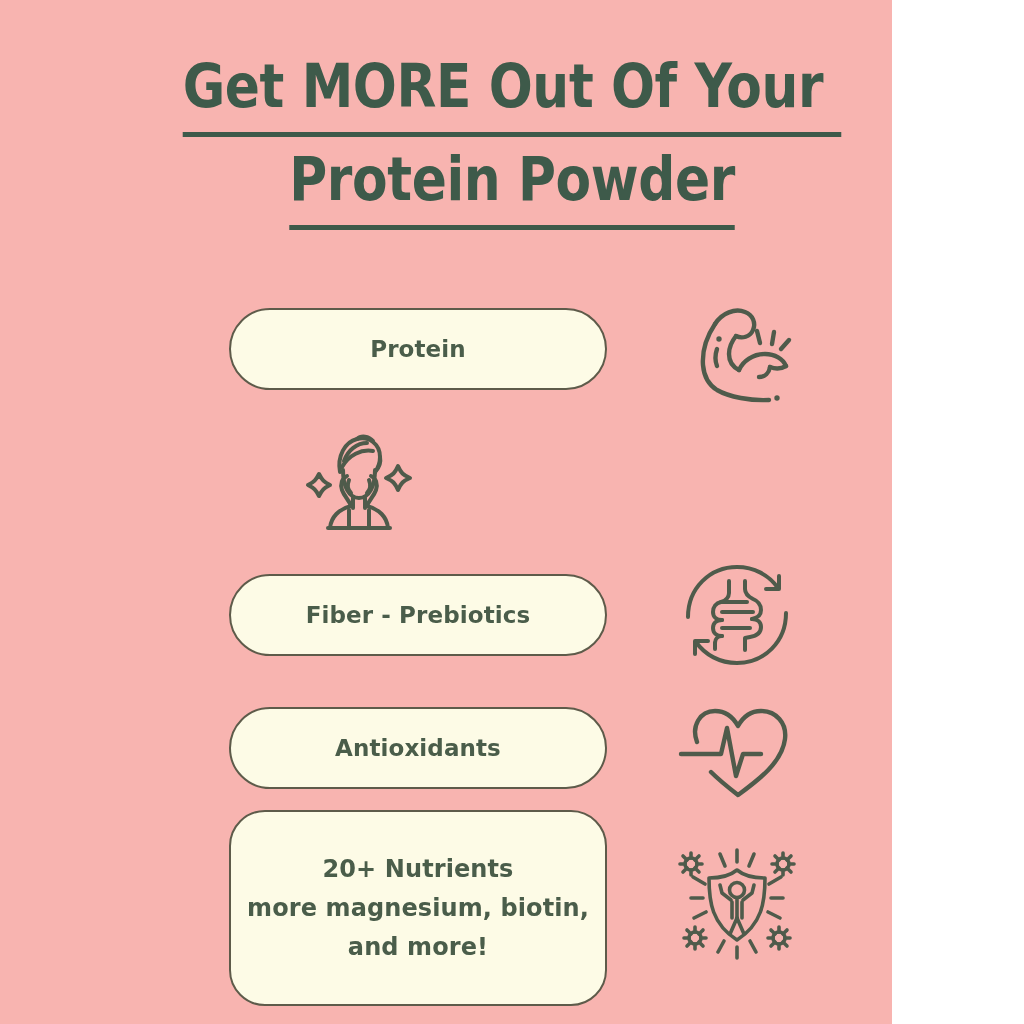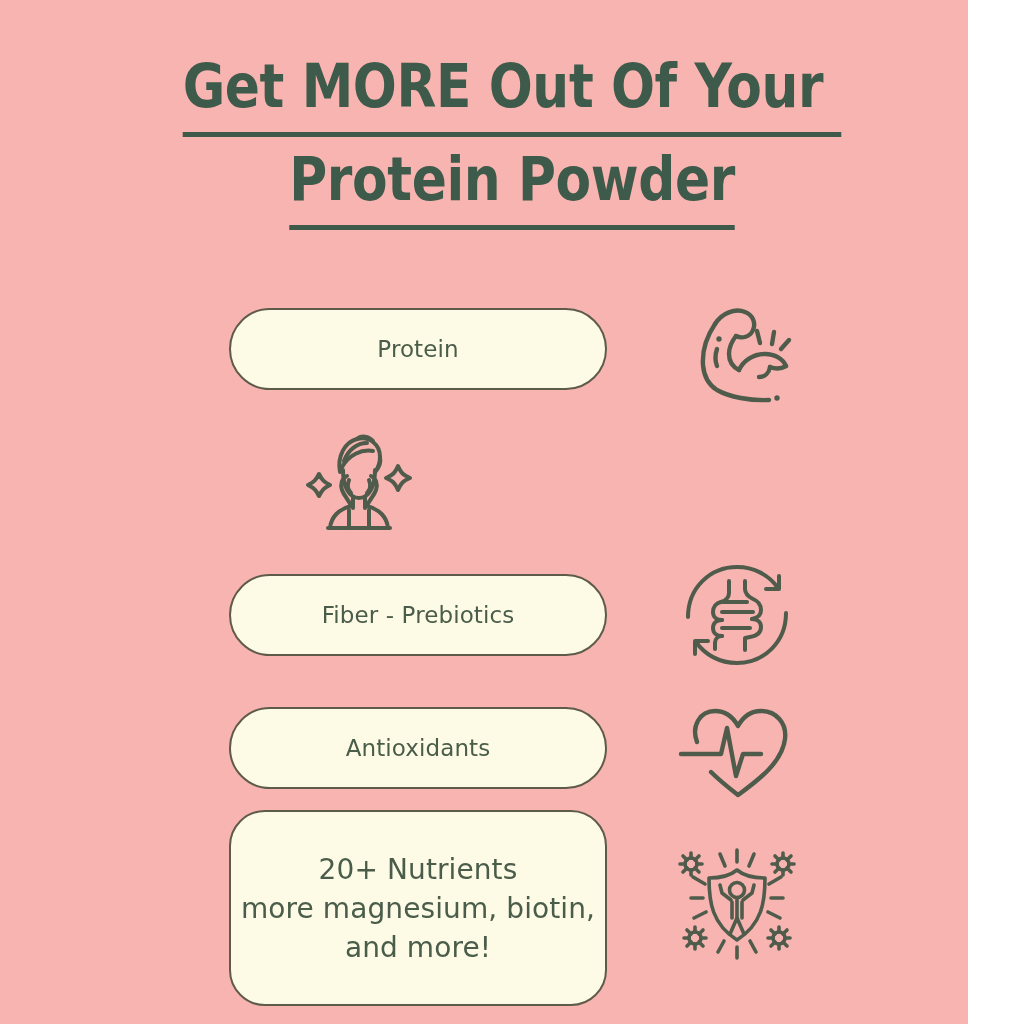--- a/index.html
+++ b/index.html
@@ -9,21 +9,21 @@
   }
   body {
     width: 1024px;
     height: 1024px;
     overflow: hidden;
     font-family: "Liberation Sans", "DejaVu Sans", sans-serif;
   }
 
   #poster {
     position: relative;
-    width: 968px;
+    width: 892px;
     height: 1024px;
     background: #F8B4B0;
     box-sizing: border-box;
     overflow: hidden;
   }
 
   
   #heading {
     position: absolute;
     left: 0;
@@ -65,31 +65,31 @@
     box-sizing: border-box;
     background: #FDFBE6;
     border: 2px solid #5E5B4A;
     border-radius: 44px;
     display: flex;
     align-items: center;
     justify-content: center;
     text-align: center;
     color: #4A5D4A;
     font-family: "DejaVu Sans", "Liberation Sans", sans-serif;
-    font-weight: normal;
+    font-weight: bold;
     font-size: 23px;
     letter-spacing: 0.1px;
     padding: 0 18px;
     flex: 0 0 auto;
   }
 
   .pill.block {
     border-radius: 36px;
     min-height: 196px;
-    font-size: 28px;
+    font-size: 24px;
     line-height: 39px;
     padding: 14px 20px;
     flex-direction: column;
     justify-content: center;
   }
   .pill.block .tline {
     display: block;
     white-space: pre;
   }
 

